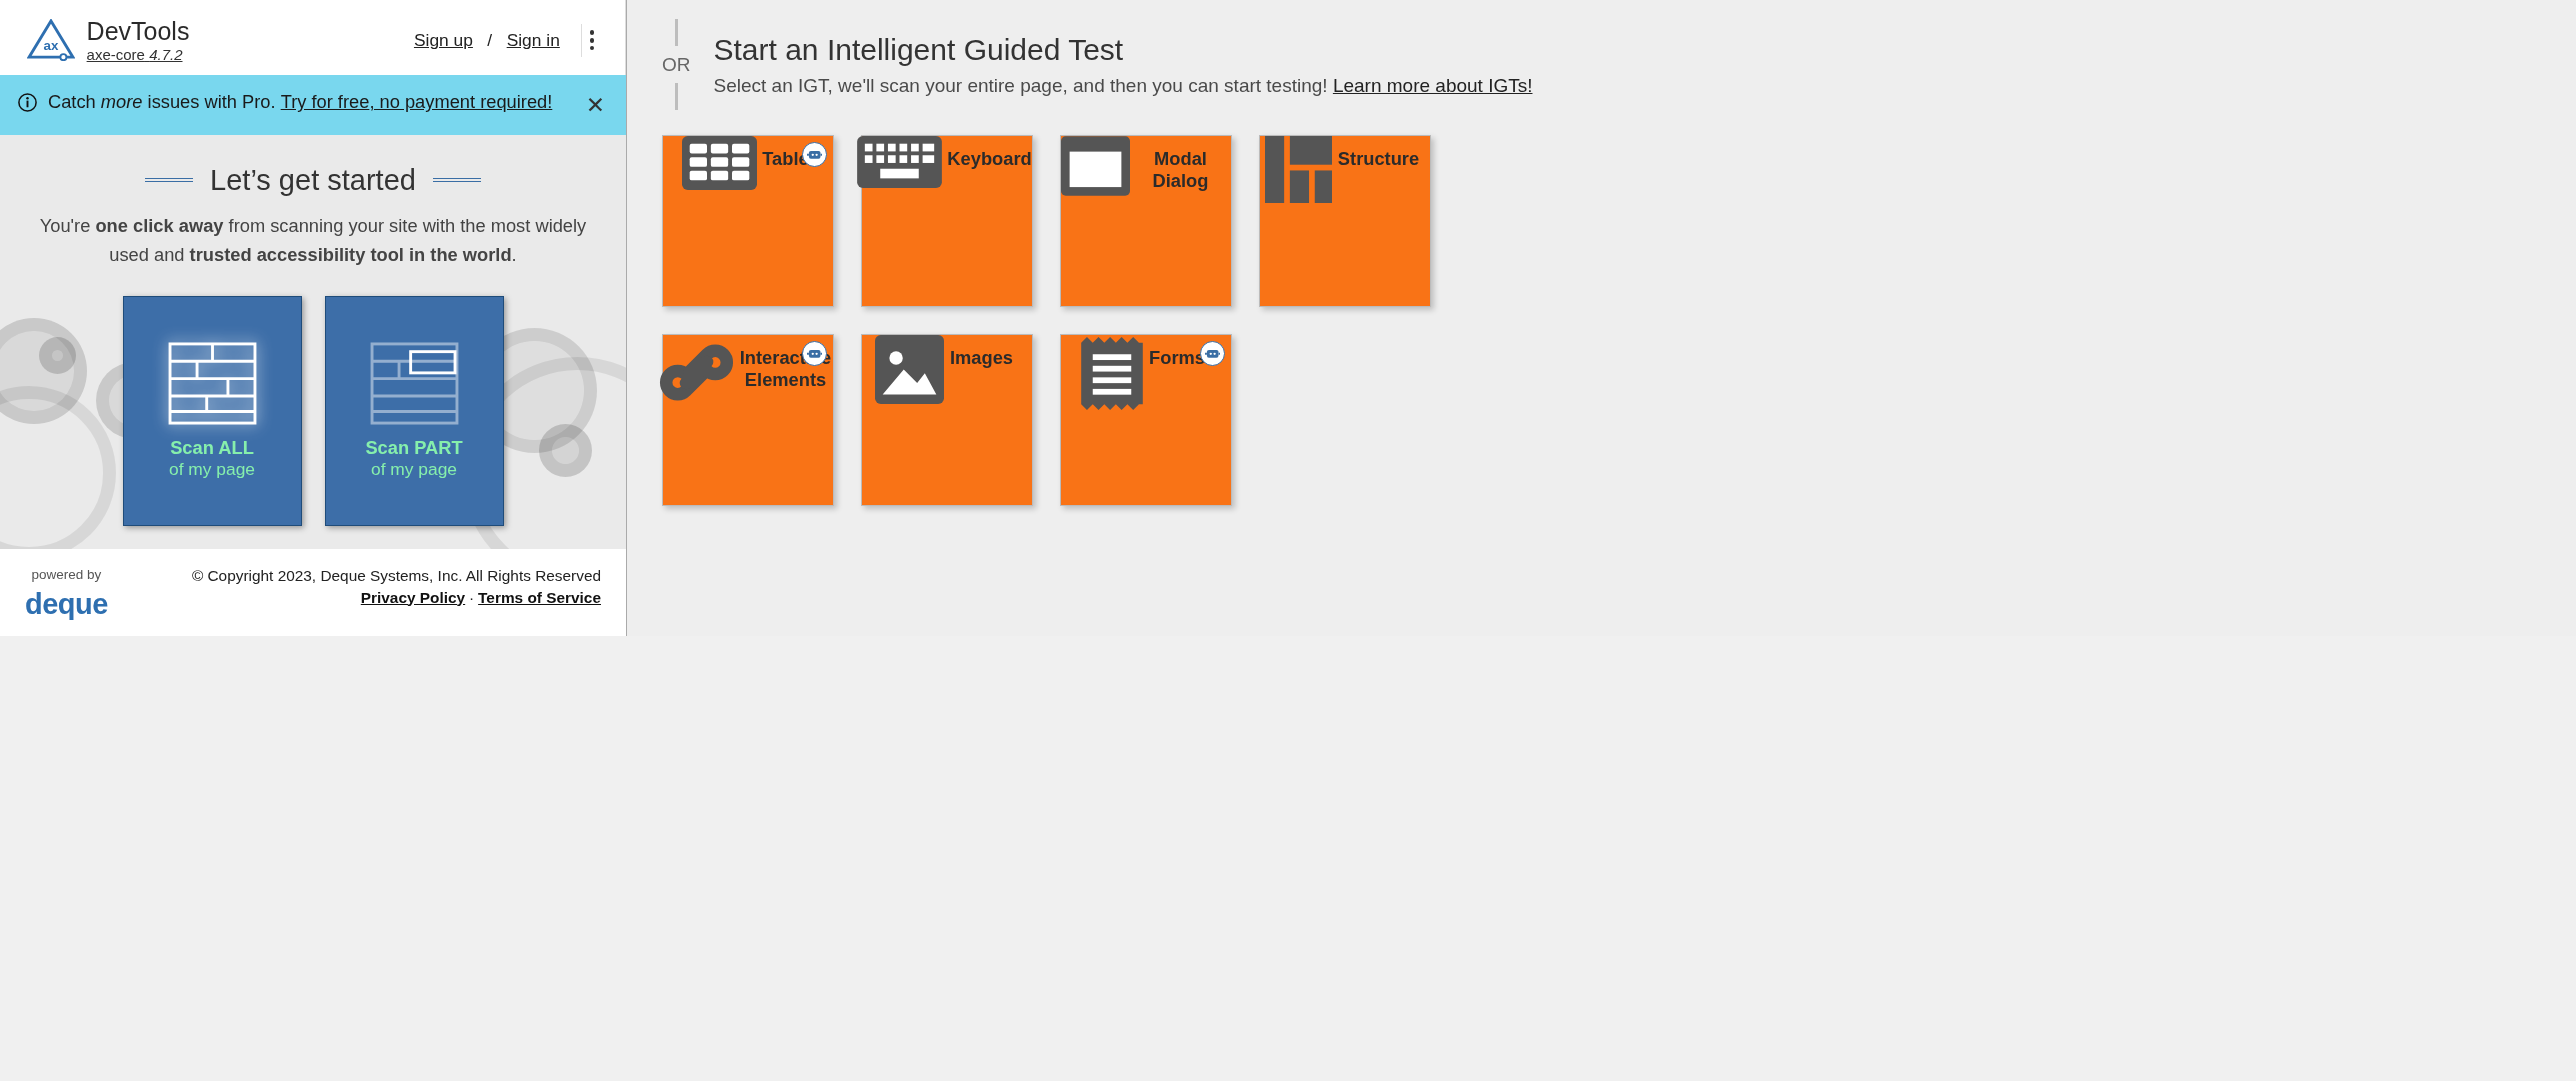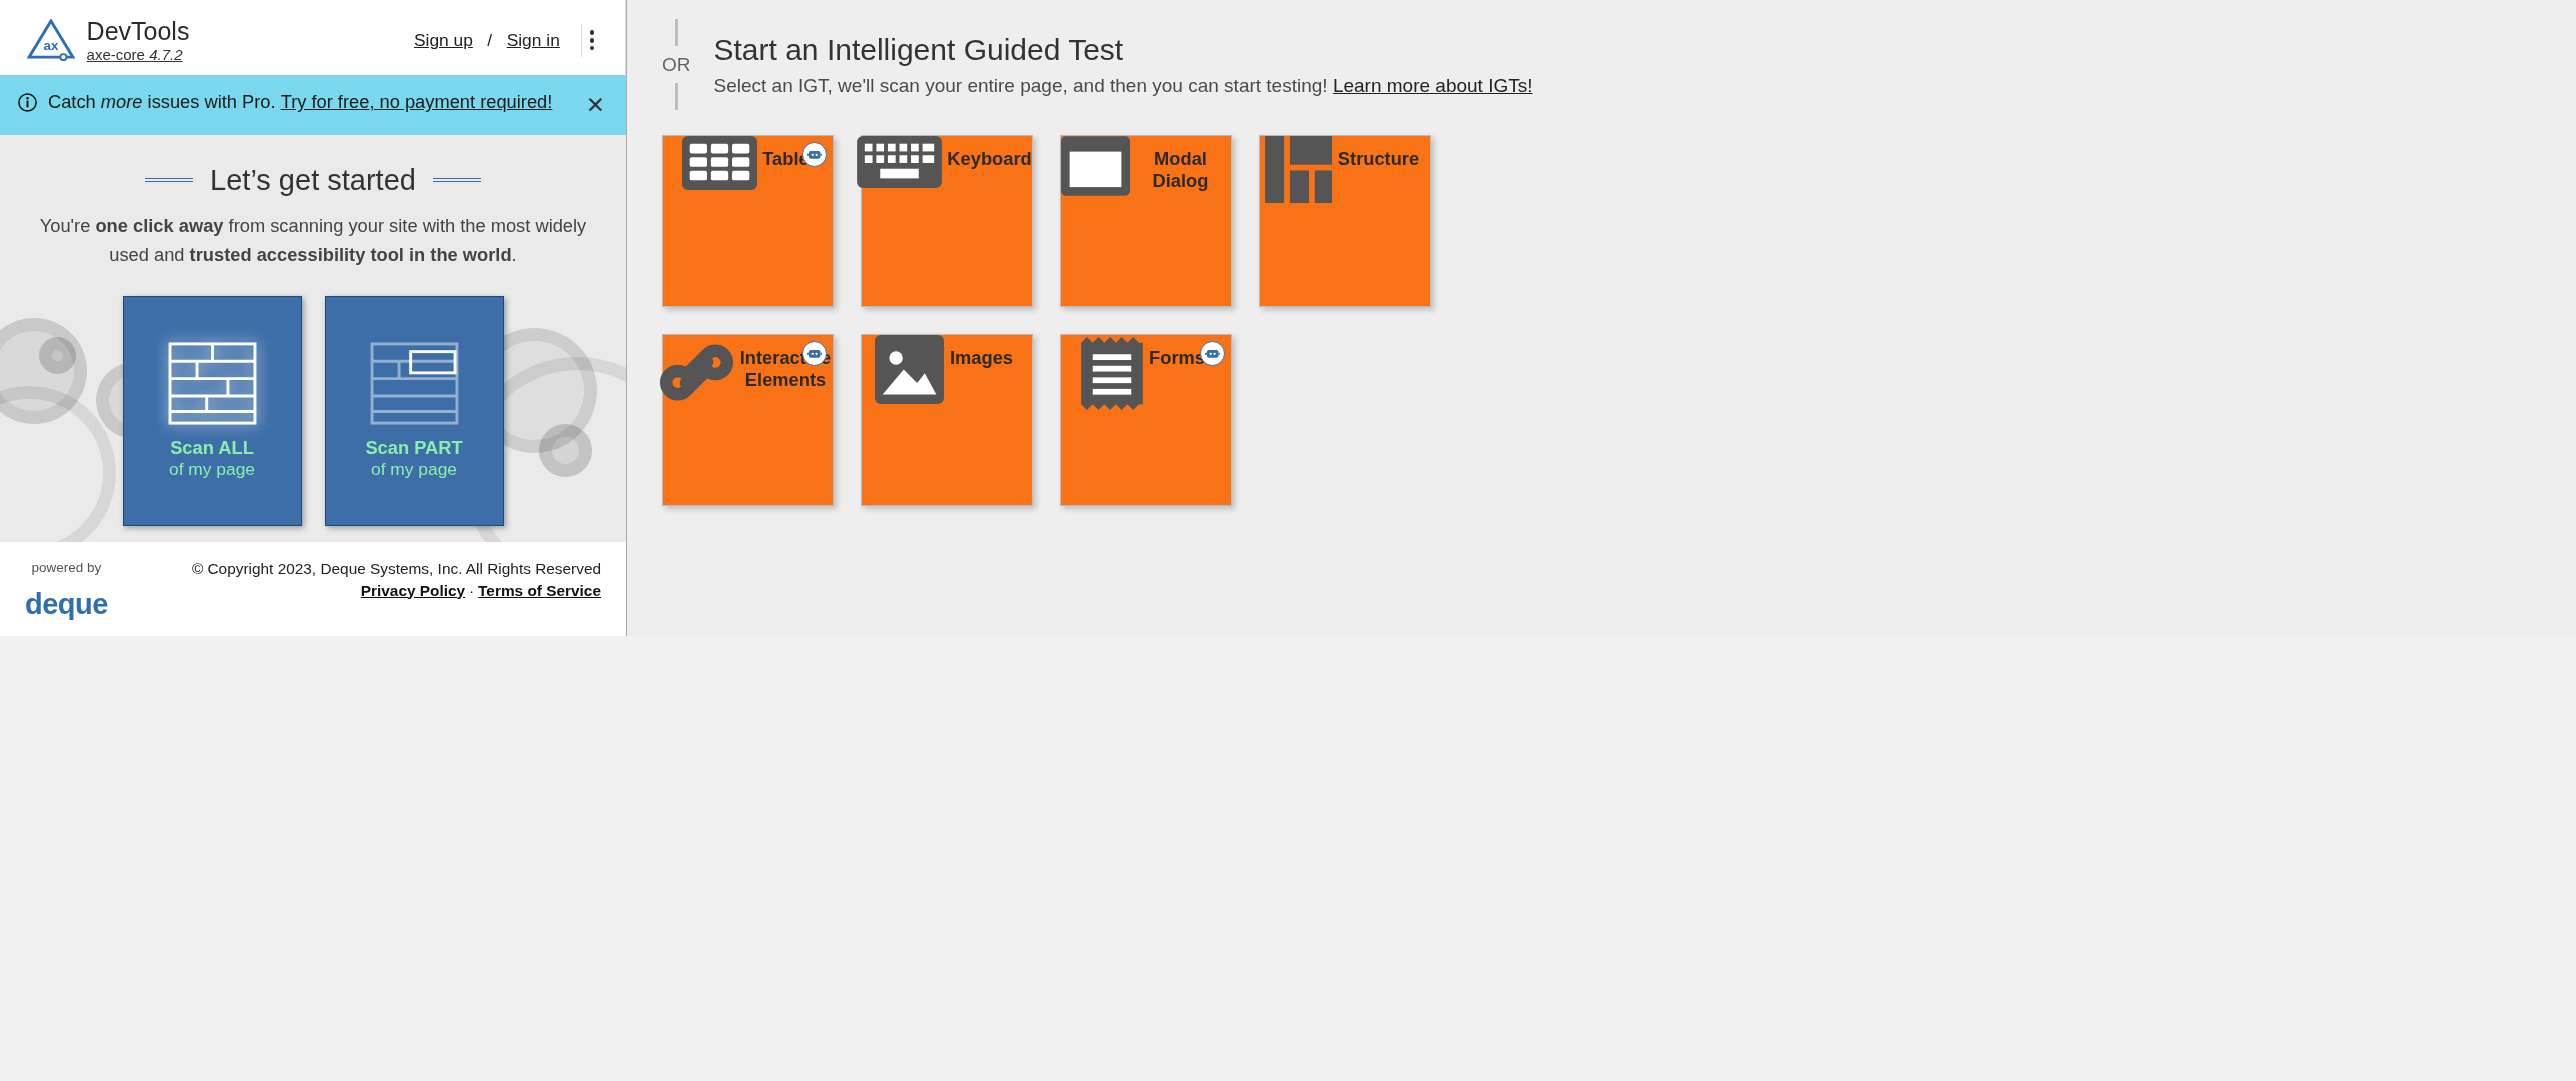--- a/index.html
+++ b/index.html
@@ -49,21 +49,21 @@
 
 .scan-row { display:flex; gap:23px; justify-content:center; }
 .scan-card { width:179px; height:230px; background:#3d6ea8; border:1.9px solid #1f4c7a; color:#86efac; cursor:pointer; display:flex; flex-direction:column; align-items:center; justify-content:center; box-shadow:1.9px 1.9px 5.8px rgba(0,0,0,.35); }
 .scan-card svg { margin-bottom:11.6px; }
 .scan-card .line1{ font-size:18.3px; font-weight:600; }
 .scan-card .line2{ font-size:17.4px; font-weight:400; }
 .scan-card.full svg { filter: drop-shadow(0 0 7.7px rgba(255,255,255,0.9)); }
 
 .footer { background:#fff; padding:17.4px 25px 15.4px; display:flex; gap:27px; align-items:flex-start; }
 .powered { text-align:center; }
-.powered-label { font-size:13.5px; color:#555; margin-bottom:13px; }
+.powered-label { font-size:13.5px; color:#555; margin-bottom:6px; }
 .deque-logo { font-size:29px; font-weight:700; color:#2e6fb0; letter-spacing:-0.5px; }
 .foot-right { flex:1; text-align:right; font-size:15.4px; color:#222; }
 .foot-right .links { margin-top:3.9px; font-weight:700; }
 .foot-right .links a { color:#111; text-decoration:underline; cursor:pointer; }
 .foot-right .dot { margin:0 3.9px; font-weight:400; }
 
 
 .right { flex:1; background:#eeeeee; padding:19px 25px 19px 35px; position:relative; }
 .or-block { display:flex; align-items:center; gap:23px; margin-bottom:25px; }
 .or-marker { display:flex; flex-direction:column; align-items:center; gap:7.7px;text-align:right; }

